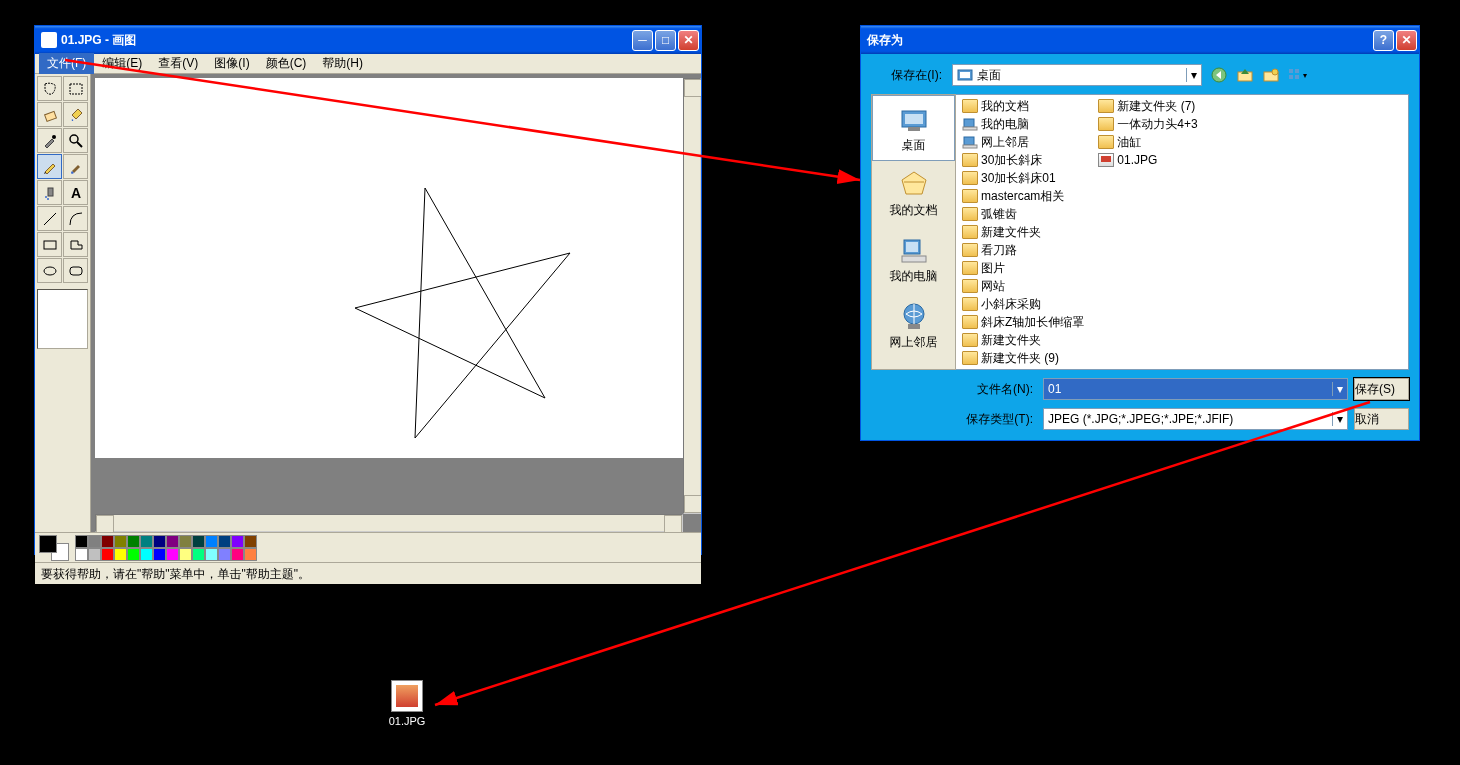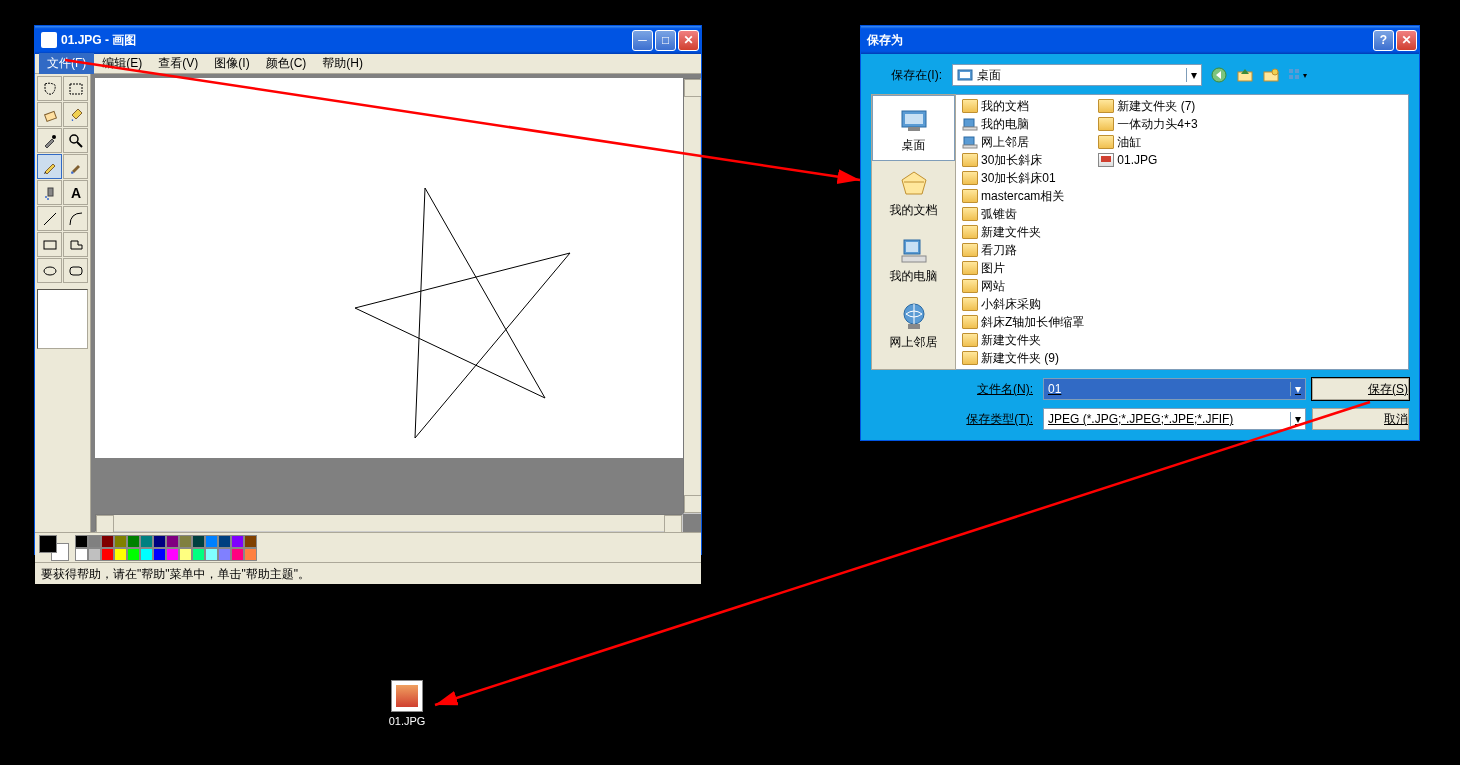--- a/index.html
+++ b/index.html
@@ -182,29 +182,29 @@
     display: flex;
     flex-direction: row;
     gap: 0;
   }
   .file-col { display: flex; flex-direction: column; }
   .file-item { display: flex; align-items: center; gap: 3px; height: 18px; cursor: pointer; padding-right: 14px;}
   .fico { width: 16px; height: 14px; }
   .folder { background: linear-gradient(#ffe79c, #f0c050); border: 1px solid #c09030; border-radius: 1px;}
   .jpg { background: linear-gradient(#fff, #ddd); border: 1px solid #888; position: relative;}
   .jpg::after { content: ""; position: absolute; inset: 2px 2px 4px 2px; background: #d04030;}
-  .save-bottom { padding-top: 8px; text-decoration: underline;}
+  .save-bottom { padding-top: 8px;}
   .save-bottom .save-combo.sel { background: #316ac5; color: #fff; }
   .save-bottom .save-combo.sel span:first-child { background: #316ac5; color: #fff;}
   .dlg-btn {
-    width: 97px; height: 22px;
+    width: 55px; height: 22px;
     background: #ece9d8;
     border: 1px solid #aca899;
     cursor: pointer;
-    text-align: right;
+    text-align: left;
     line-height: 20px;
   }
   .dlg-btn.primary { outline: 1px solid #000; }
   
   .desktop-file {
     position: absolute;
     left: 377px; top: 680px;
     width: 60px;
     text-align: center;
     color: #fff;

